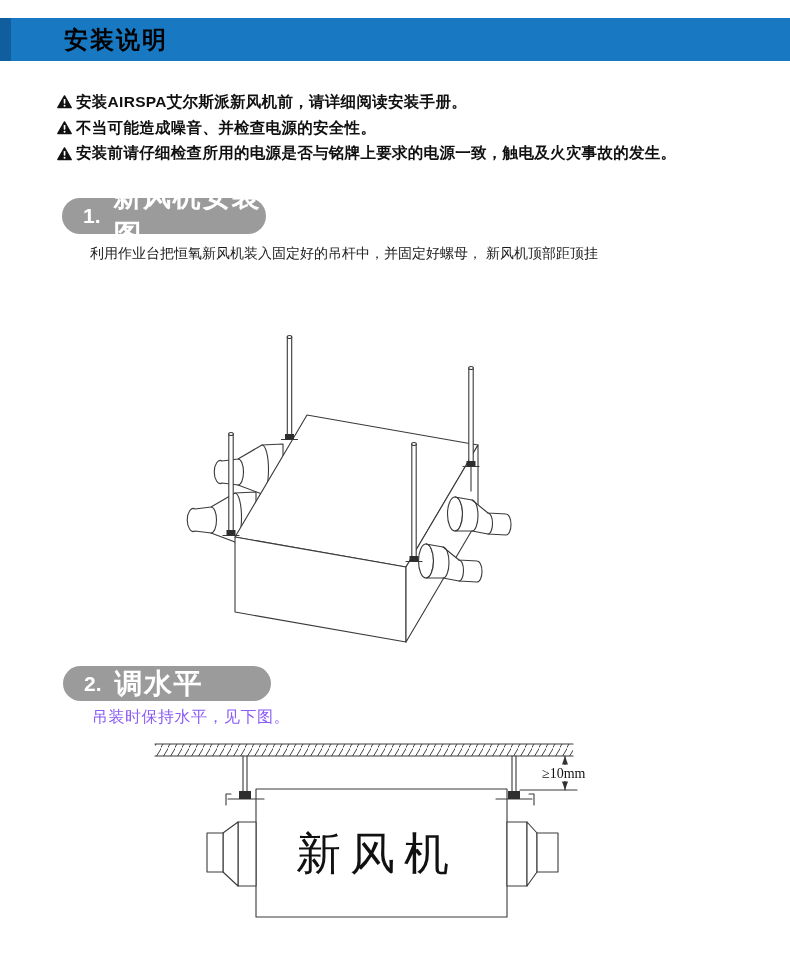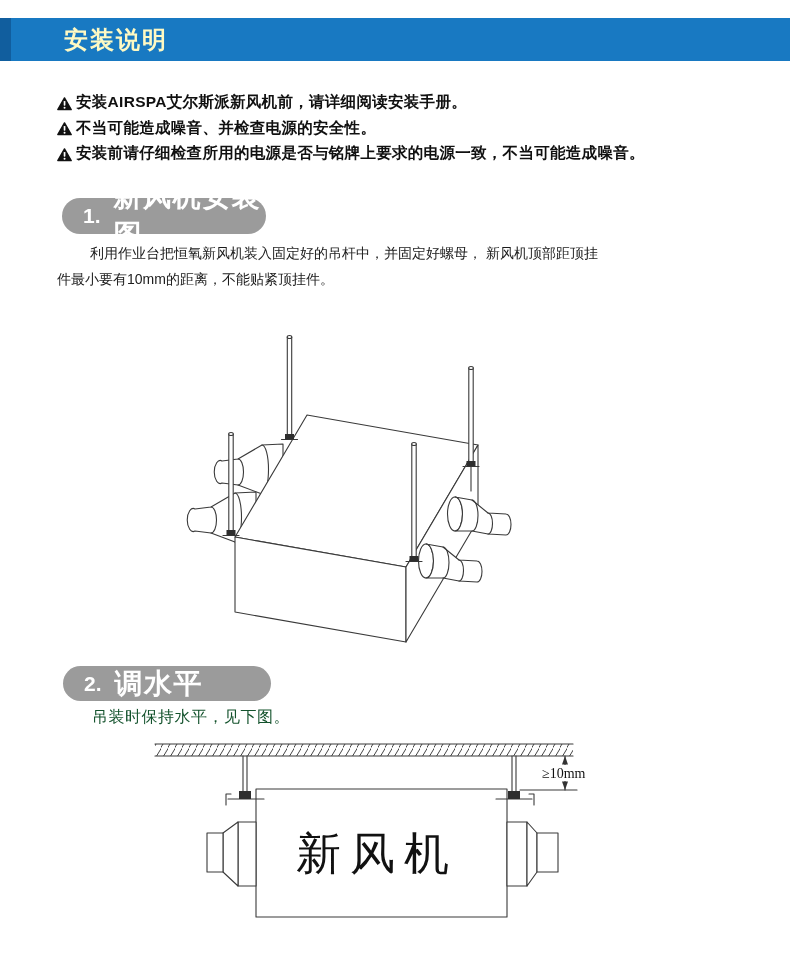--- a/index.html
+++ b/index.html
@@ -2,37 +2,37 @@
 <html><head>
 <meta charset="utf-8">
 <style>
   html,body{margin:0;padding:0;background:#ffffff;}
   .page{position:relative;width:790px;height:966px;background:#fff;overflow:hidden;
         font-family:"Liberation Sans","DejaVu Sans",sans-serif;color:#1c1c1c;}
   
   .topbar{position:absolute;left:0;top:18px;width:790px;height:43px;background:#1879c2;}
   .topbar-accent{position:absolute;left:0;top:0;width:11px;height:43px;background:#115e9e;}
   .topbar-title{position:absolute;left:64px;top:0;height:43px;display:flex;align-items:center;
-        margin:0;color:#fef9c3;font-size:24px;font-weight:bold;letter-spacing:2px;}
+        margin:0;color:#000000;font-size:24px;font-weight:bold;letter-spacing:2px;}
   
   .warnings{position:absolute;left:57px;top:89px;width:715px;}
-  .warning-item{display:flex;align-items:flex-end;}
+  .warning-item{display:flex;align-items:center;}
   .warn-icon{flex:none;width:15px;margin-top:5px;margin-right:4px;}
   .warn-text{font-weight:bold;font-size:15.5px;line-height:25.7px;color:#101010;letter-spacing:0.3px;}
   
   .pill{position:absolute;background:#9b9b9b;color:#fff;font-weight:bold;border-radius:19px;
         display:flex;align-items:center;box-sizing:border-box;}
   .pill-1{left:62px;top:198px;width:204px;height:36px;padding-left:21px;}
   .pill-2{left:63px;top:666px;width:208px;height:35px;padding-left:21px;}
   .pill-num{font-size:21px;margin-right:13px;}
   .pill-title{font-size:28px;letter-spacing:1.5px;}
   
   .para-1{position:absolute;left:57px;top:240px;width:710px;font-size:14px;line-height:26px;color:#1b1b1b;}
   .para-line.indent{text-indent:33px;}
-  .para-2{position:absolute;left:92px;top:707px;font-size:16px;color:#14532d;letter-spacing:0.5px;}
+  .para-2{position:absolute;left:92px;top:707px;font-size:16px;color:#8b5cf6;letter-spacing:0.5px;}
   
   .fig1{position:absolute;left:150px;top:320px;}
   .fig2{position:absolute;left:140px;top:735px;}
   .ln{stroke:#3a3a3a;stroke-width:1.1;fill:none;stroke-linejoin:round;stroke-linecap:round;}
   .fc{stroke:#3a3a3a;stroke-width:1.1;fill:#ffffff;stroke-linejoin:round;}
   .nut{fill:#2e2e2e;stroke:none;}
   .arw{fill:#333;stroke:none;}
   .unit-text{fill:#111;font-family:"Liberation Serif","DejaVu Serif",serif;font-size:45px;letter-spacing:9px;}
   .dim-text{fill:#111;font-family:"Liberation Serif","DejaVu Serif",serif;font-size:14px;}
 </style>
@@ -73,33 +73,32 @@
     </div>
     <div class="warning-item">
       <span class="warn-icon">
         <svg width="15" height="14" viewBox="0 0 15 14">
           <path d="M7.5 0.9 L14.2 12.6 H0.8 Z" fill="#111" stroke="#111" stroke-width="1.4" stroke-linejoin="round"></path>
           <rect x="6.7" y="3.9" width="1.7" height="4.8" rx="0.7" fill="#fff"></rect>
           <circle cx="7.55" cy="10.7" r="1.0" fill="#fff"></circle>
         </svg>
       </span>
       <div class="warn-text">
-        <div>安装前请仔细检查所用的电源是否与铭牌上要求的电源一致，不当可能造成噪音。</div>
+        <div>安装前请仔细检查所用的电源是否与铭牌上要求的电源一致，触电及火灾事故的发生。</div>
       </div>
     </div>
   </section>
 
   <div class="pill pill-1">
     <span class="pill-num">1.</span>
     <span class="pill-title">新风机安装图</span>
   </div>
 
   <div class="para-1">
     <div class="para-line indent">利用作业台把恒氧新风机装入固定好的吊杆中，并固定好螺母， 新风机顶部距顶挂</div>
-    <div class="para-line">件最小要有10mm的距离，不能贴紧顶挂件。</div>
   </div>
 
   <svg class="fig1" width="460" height="335" viewBox="0 0 460 335">
 
     <g id="plu">
       <path class="fc" d="M72,141 A6,11.5 0 1 0 72,163 L88,165 L112,174 L133,175 L133,124 L112,125 L88,139 Z"></path>
       <path class="ln" d="M88,139 A5.5,13 0 0 1 88,165"></path>
       <path class="ln" d="M112,125 A6.5,24.5 0 0 1 112,174"></path>
     </g>
     <use href="#plu" transform="translate(-27,48)"></use>

